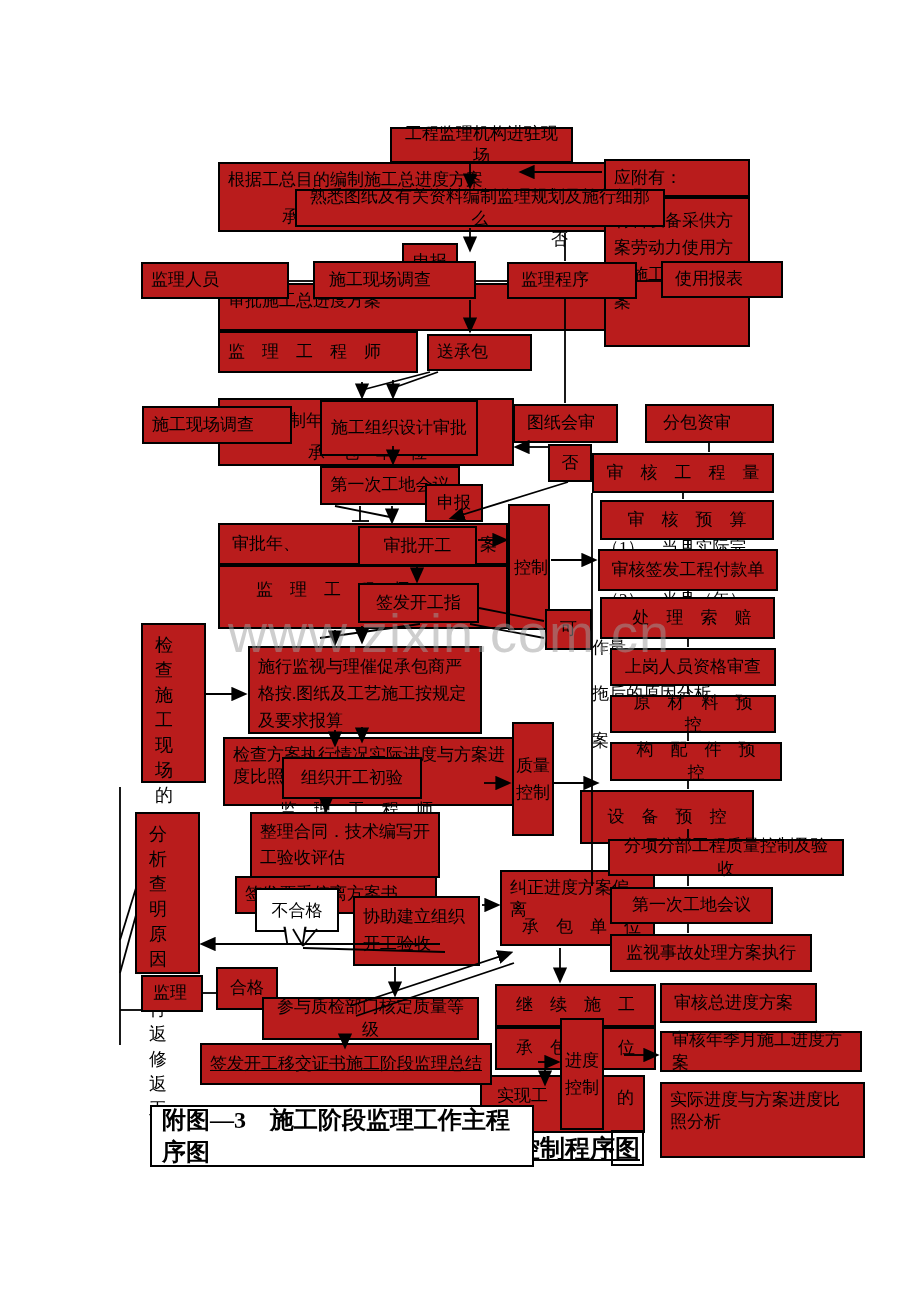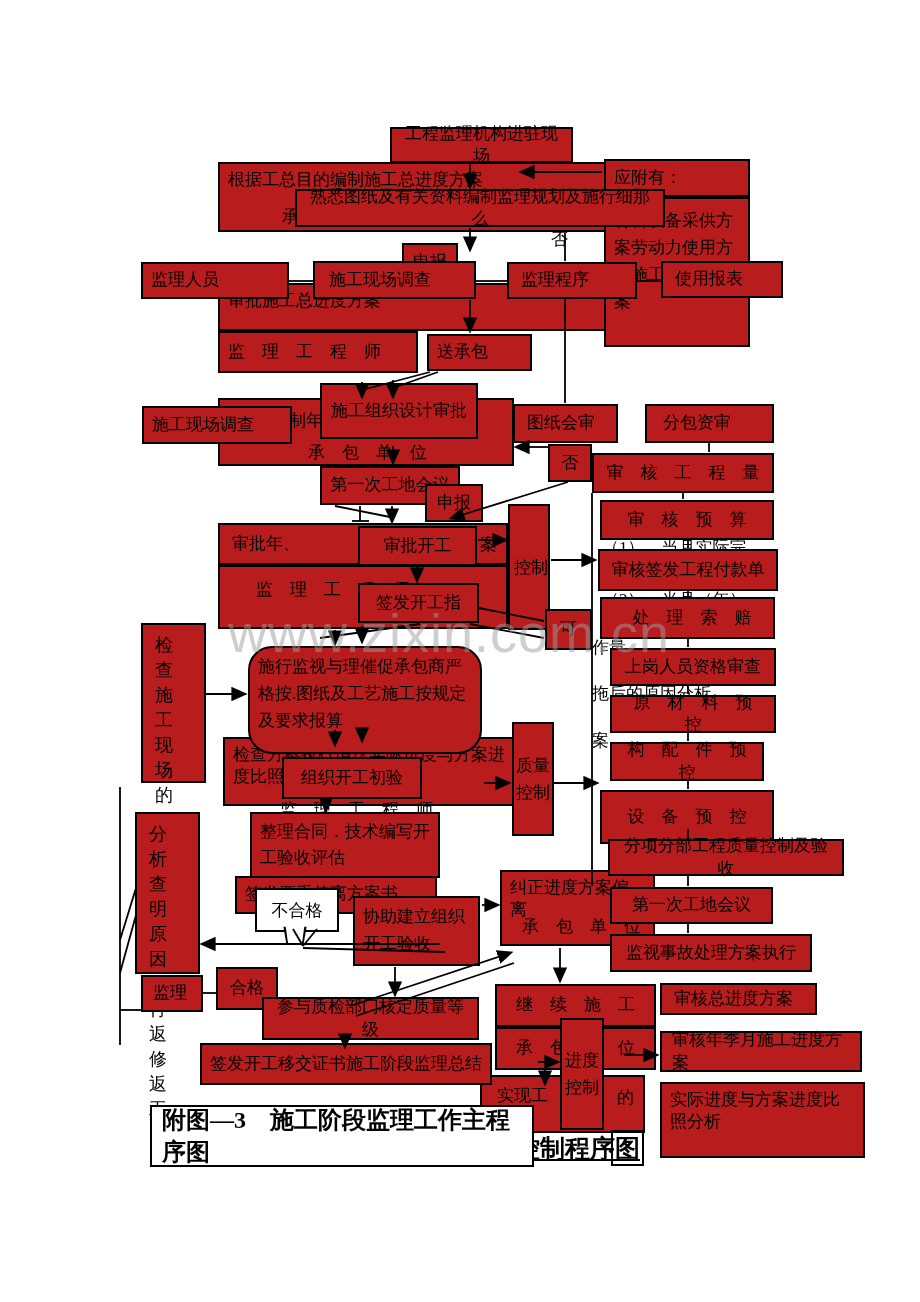--- a/index.html
+++ b/index.html
@@ -101,21 +101,21 @@
   <div class="bx z3" style="left:507px;top:262px;width:130px;height:37px;padding-left:12px;">
       <span>监理程序</span>
     </div>
   <div class="bx z4" style="left:661px;top:261px;width:122px;height:37px;padding-left:12px;">
       <span>使用报表</span>
     </div>
 
   <div class="bx z2" style="left:142px;top:406px;width:150px;height:38px;">
       <span>施工现场调查</span>
     </div>
-  <div class="bx ctr z3" style="left:320px;top:383px;width:158px;height:56px;">
+  <div class="bx ctr z3" style="left:320px;top:400px;width:158px;height:56px;">
       <span>施工组织设计审批</span>
     </div>
   <div class="bx z2" style="left:513px;top:404px;width:105px;height:39px;padding-left:12px;">
       <span>图纸会审</span>
     </div>
   <div class="bx z2" style="left:645px;top:404px;width:129px;height:39px;padding-left:16px;">
       <span>分包资审</span>
     </div>
   <div class="bx ctr z3" style="left:320px;top:466px;width:140px;height:39px;">
       <span>第一次工地会议</span>
@@ -150,38 +150,38 @@
     </div>
   <div class="bx ctr z2" style="left:600px;top:597px;width:175px;height:42px;padding-left:17px;">
       <span>处　理　索　赔</span>
     </div>
   <div class="bx ctr z2" style="left:610px;top:648px;width:166px;height:38px;">
       <span>上岗人员资格审查</span>
     </div>
   <div class="bx ctr z2" style="left:610px;top:695px;width:166px;height:38px;">
       <span>原　材　料　预　控</span>
     </div>
-  <div class="bx ctr z2" style="left:610px;top:742px;width:154px;height:39px;">
+  <div class="bx ctr z2" style="left:610px;top:742px;width:172px;height:39px;">
       <span>构　配　件　预　控</span>
     </div>
-  <div class="bx ctr z2" style="left:600px;top:790px;width:174px;height:54px;">
+  <div class="bx ctr z2" style="left:580px;top:790px;width:174px;height:54px;">
       <span>设　备　预　控</span>
     </div>
   <div class="bx ctr z2" style="left:608px;top:839px;width:236px;height:37px;">
       <span>分项分部工程质量控制及验收</span>
     </div>
   <div class="bx ctr z3" style="left:610px;top:887px;width:163px;height:37px;">
       <span>第一次工地会议</span>
     </div>
   <div class="bx ctr z3" style="left:610px;top:934px;width:202px;height:38px;">
       <span>监视事故处理方案执行</span>
     </div>
 
   <div class="bx col2 z2" style="left:141px;top:623px;width:65px;height:160px;"><span>检查施工现场的平安防护卫</span></div>
-  <div class="bx tl z2" style="left:248px;top:646px;width:234px;height:108px;line-height:27px;border-radius:24px;"><span>施行监视与理催促承包商严格按.图纸及工艺施工按规定及要求报算</span></div>
+  <div class="bx tl z2" style="left:248px;top:646px;width:234px;height:88px;line-height:27px;"><span>施行监视与理催促承包商严格按.图纸及工艺施工按规定及要求报算</span></div>
   <div class="bx ctr z3" style="left:282px;top:757px;width:140px;height:42px;">
       <span>组织开工初验</span>
     </div>
   <div class="bx tl z3" style="left:250px;top:812px;width:190px;height:66px;line-height:26px;"><span>整理合同．技术编写开工验收评估</span></div>
   <div class="bx col2 z2" style="left:135px;top:812px;width:65px;height:162px;"><span>分析查明原因施行返修返工</span></div>
   <div class="bx z2" style="left:141px;top:975px;width:62px;height:37px;padding-left:10px;">
       <span>监理</span>
     </div>
   <div class="callout">
       <span>不合格</span>
@@ -200,28 +200,28 @@
     </div>
   <div class="bx ctr z2" style="left:495px;top:984px;width:161px;height:43px;">
       <span>继　续　施　工</span>
     </div>
   <div class="bx ctr z2" style="left:495px;top:1027px;width:161px;height:43px;">
       <span>承　包　单　位</span>
     </div>
   <div class="bx vert z4" style="left:560px;top:1018px;width:44px;height:112px;">
       <span>进度控制</span>
     </div>
-  <div class="bx z2" style="left:660px;top:983px;width:157px;height:32px;padding-left:12px;">
+  <div class="bx z2" style="left:660px;top:983px;width:157px;height:40px;padding-left:12px;">
       <span>审核总进度方案</span>
     </div>
   <div class="bx z2" style="left:660px;top:1031px;width:202px;height:41px;padding-left:10px;">
       <span>审核年季月施工进度方案</span>
     </div>
   <div class="bx tl z2" style="left:660px;top:1082px;width:205px;height:76px;line-height:22px;"><span>实际进度与方案进度比照分析</span></div>
-  <div class="bx ctr z2" style="left:200px;top:1043px;width:292px;height:42px;">
+  <div class="bx ctr z2" style="left:200px;top:1043px;width:292px;height:42px;text-decoration:underline;">
       <span>签发开工移交证书施工阶段监理总结</span>
     </div>
 
   <div id="frag-bottom">控制程序图</div>
   <div id="title-box">
       <span>附图—3　施工阶段监理工作主程序图</span>
     </div>
 
   <div id="wm">www.zixin.com.cn</div>
 

